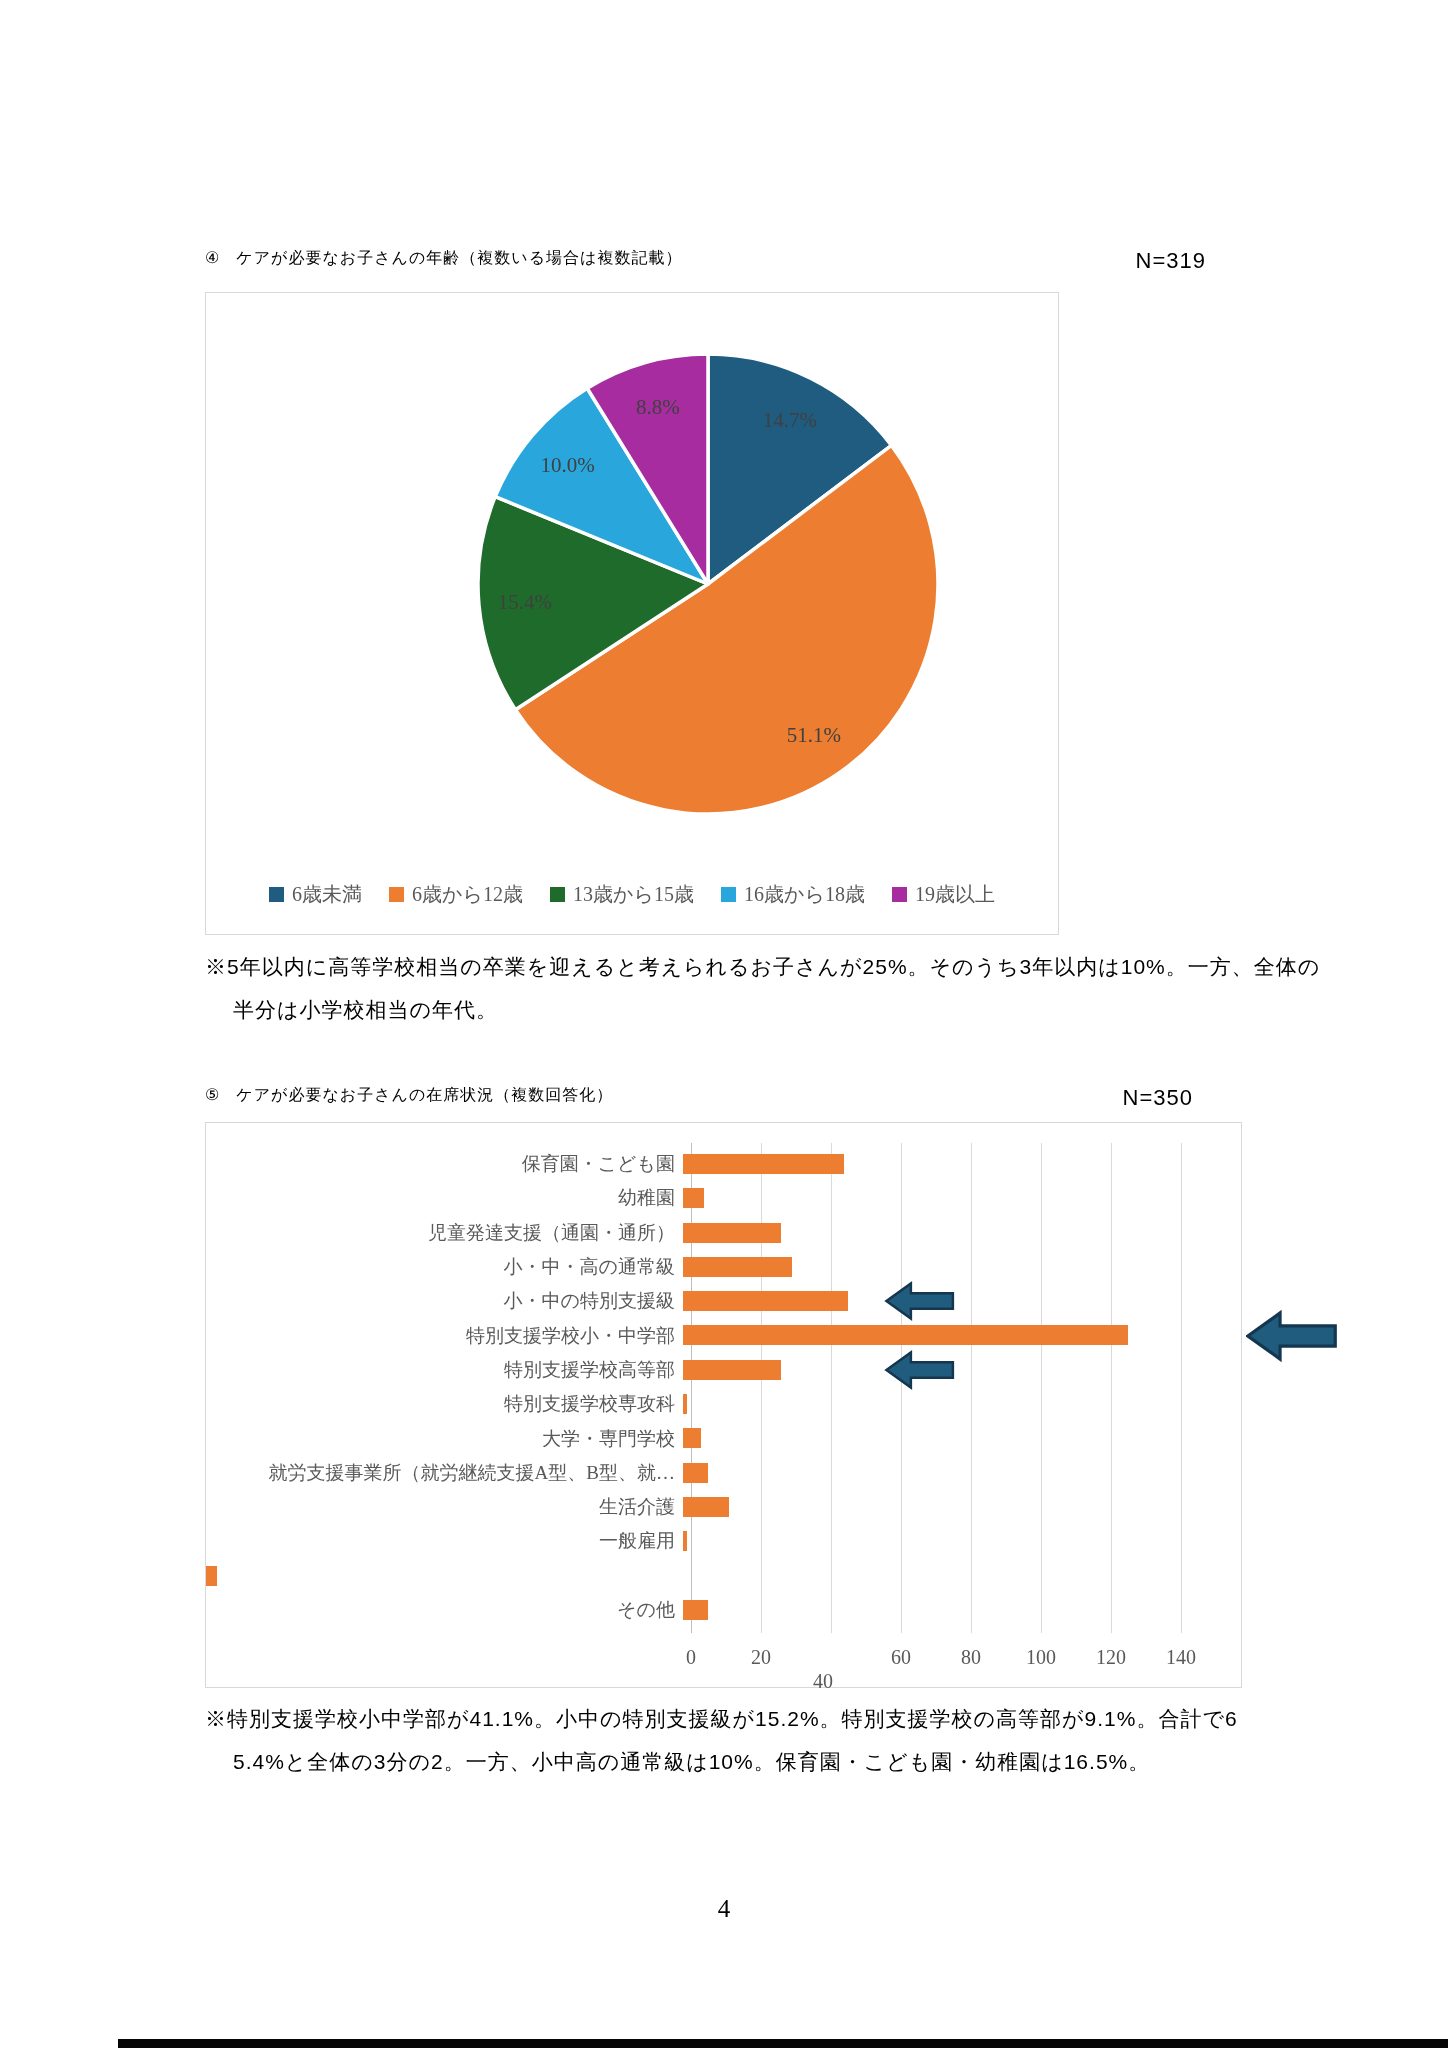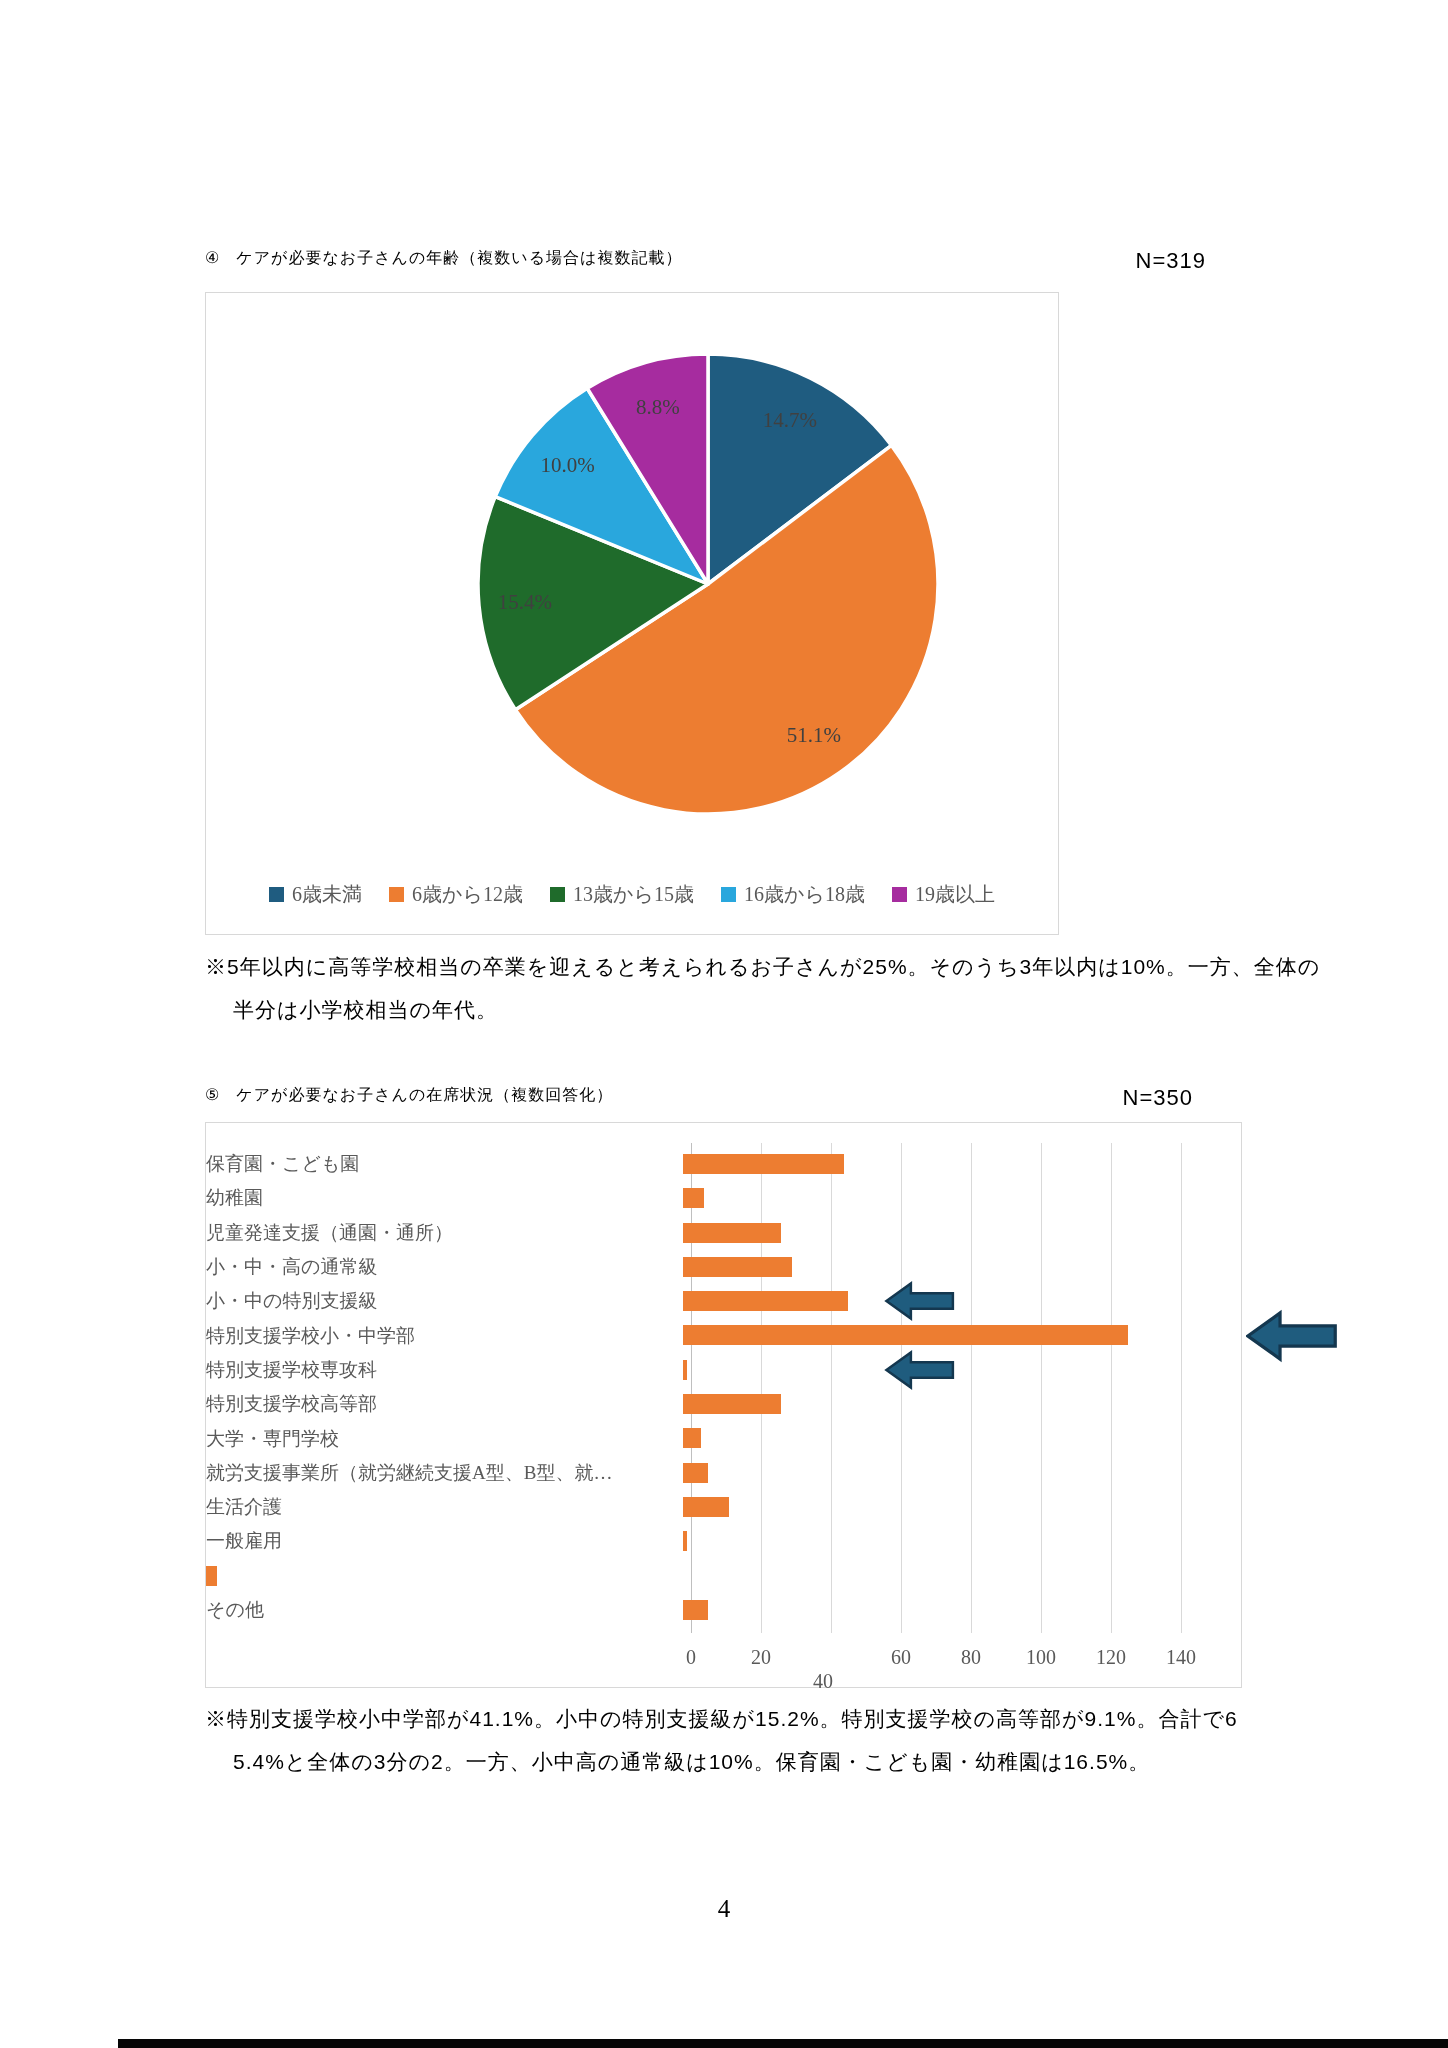--- a/index.html
+++ b/index.html
@@ -26,21 +26,21 @@
   .note-line { position:absolute; font-size:21px; letter-spacing:1px; color:#000; white-space:nowrap; }
 
   
   #box5 { left:205px; top:1122px; width:1037px; height:566px; overflow:visible; }
   #grid5 { position:absolute; left:485px; top:20px; width:552px; height:490px; }
   .gridline { position:absolute; top:0; bottom:0; width:1px; background:#d9d9d9; }
   .gridline.axis { background:#bfbfbf; }
   #rows5 { position:absolute; left:0; top:24px; width:1037px; }
   .bar-row { position:relative; height:34.3px; display:flex; align-items:center; }
   .cat-label {
-    width:477px; padding-right:8px; text-align:left; white-space:nowrap; overflow:visible;
+    width:477px; padding-right:8px; text-align:right; white-space:nowrap; overflow:visible;
     font-family:"Liberation Serif", serif; font-size:19px; color:#595959;
   }
   .bar-track { position:relative; flex:1; height:100%; }
   .bar { position:absolute; left:0; top:7px; height:20px; }
   #ticks5 { position:absolute; left:485px; top:523px; width:552px; height:30px; }
   .axis-tick { position:absolute; width:56px; margin-left:-28px; text-align:center;
     font-family:"Liberation Serif", serif; font-size:20px; color:#595959; }
   .arrow { position:absolute; }
 
   .page-number { position:absolute; left:0; right:0; top:1895px; text-align:center;
@@ -144,29 +144,29 @@
             <div class="bar" style="width: 164.5px; background: rgb(237, 125, 49);"></div>
           </div>
         </div>
         <div class="bar-row">
           <div class="cat-label">特別支援学校小・中学部</div>
           <div class="bar-track">
             <div class="bar" style="width: 444.5px; background: rgb(237, 125, 49);"></div>
           </div>
         </div>
         <div class="bar-row">
+          <div class="cat-label">特別支援学校高等部</div>
+          <div class="bar-track">
+            <div class="bar" style="width: 98px; background: rgb(237, 125, 49);"></div>
+          </div>
+        </div>
+        <div class="bar-row">
           <div class="cat-label">特別支援学校専攻科</div>
           <div class="bar-track">
             <div class="bar" style="width: 3.5px; background: rgb(237, 125, 49);"></div>
-          </div>
-        </div>
-        <div class="bar-row">
-          <div class="cat-label">特別支援学校高等部</div>
-          <div class="bar-track">
-            <div class="bar" style="width: 98px; background: rgb(237, 125, 49);"></div>
           </div>
         </div>
         <div class="bar-row">
           <div class="cat-label">大学・専門学校</div>
           <div class="bar-track">
             <div class="bar" style="width: 17.5px; background: rgb(237, 125, 49);"></div>
           </div>
         </div>
         <div class="bar-row">
           <div class="cat-label">就労支援事業所（就労継続支援A型、B型、就…</div>

